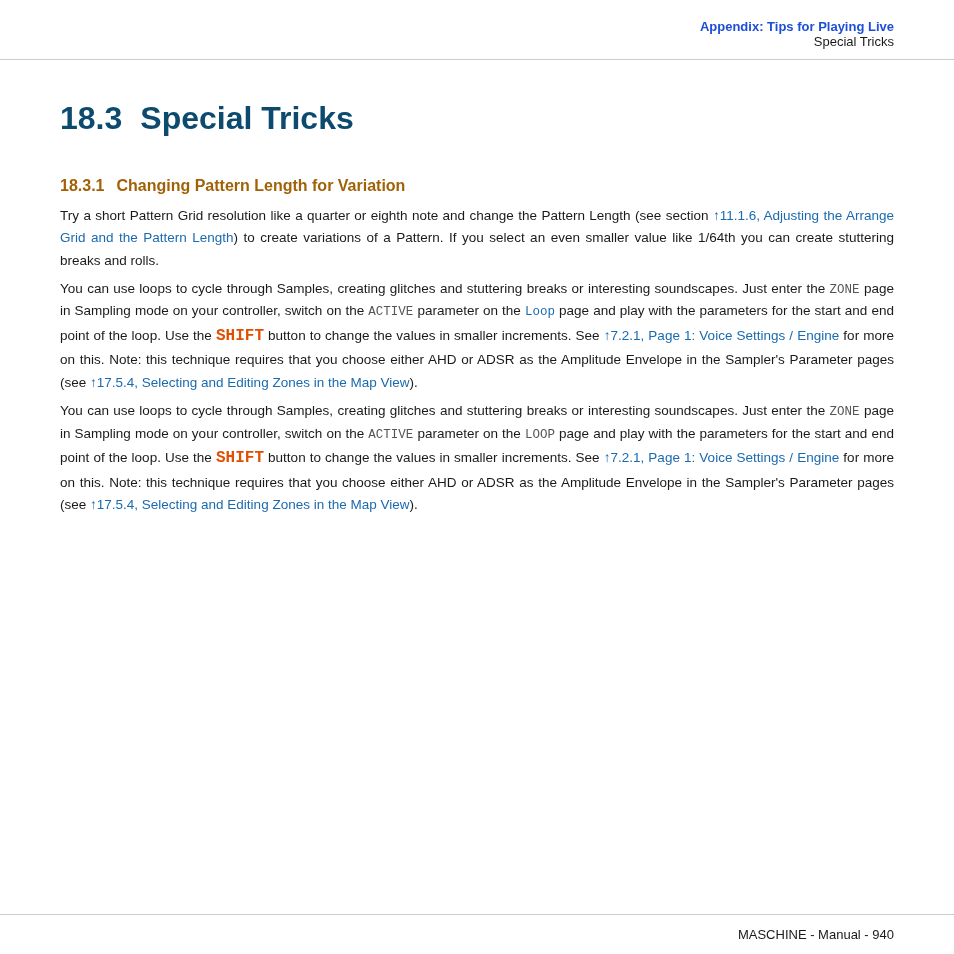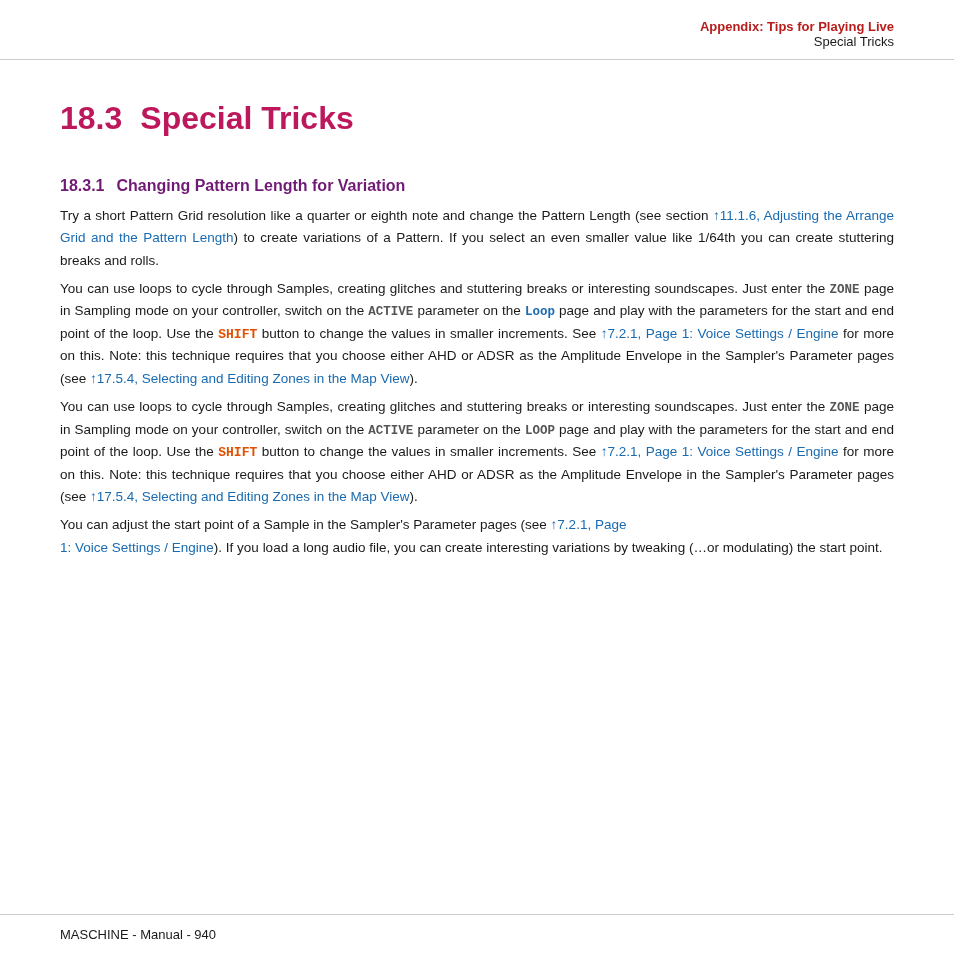--- a/index.html
+++ b/index.html
@@ -31,52 +31,52 @@
       border-bottom: 1px solid #cccccc;
     }
 
     .header-top-line {
       text-align: right;
     }
 
     .header-title-bold {
       font-weight: bold;
       font-size: 13px;
-      color: #b91c1c;
+      color: #1d4ed8;
     }
 
     .header-subtitle {
       font-size: 13px;
       color: #1a1a1a;
       text-align: right;
     }
 
     
     .main-content {
       padding: 30px 60px 80px 60px;
     }
 
     
     .section-main-title {
       font-size: 32px;
       font-weight: bold;
-      color: #be185d;
+      color: #0c4a6e;
       margin-bottom: 40px;
       margin-top: 10px;
     }
 
     .section-main-title .section-num {
       margin-right: 18px;
     }
 
     
     .subsection-heading {
       font-size: 16px;
       font-weight: bold;
-      color: #701a75;
+      color: #a16207;
       margin-bottom: 10px;
       margin-top: 28px;
     }
 
     .subsection-heading .sub-num {
       margin-right: 12px;
     }
 
     
     .body-text {
@@ -86,48 +86,47 @@
       text-align: justify;
       margin-bottom: 6px;
     }
 
     
     .mono {
       font-family: "Courier New", Courier, monospace;
       font-size: 12.5px;
       color: #555555;
       background: none;
-      font-weight: bold;
     }
 
     
     .link-blue {
       color: #1a6ab0;
       text-decoration: none;
     }
 
     
     .shift-btn {
       font-family: "Courier New", Courier, monospace;
-      font-size: 13px;
+      font-size: 16px;
       color: #e05000;
       font-weight: bold;
       background: none;
     }
 
     
     .page-footer {
       position: absolute;
       bottom: 0;
       left: 0;
       right: 0;
       border-top: 1px solid #cccccc;
       padding: 12px 60px;
       display: flex;
-      justify-content: flex-start;
+      justify-content: flex-end;
       align-items: center;
     }
 
     .footer-text {
       font-size: 13px;
       color: #1a1a1a;
     }
   </style>
 </head>
 <body>
@@ -165,23 +164,20 @@
       </p>
     </div>
 
     <div>
       <p class="body-text">
         You can use loops to cycle through Samples, creating glitches and stuttering breaks or interesting soundscapes. Just enter the <span class="mono">ZONE</span> page in Sampling mode on your controller, switch on the <span class="mono">ACTIVE</span> parameter on the <span class="mono">LOOP</span> page and play with the parameters for the start and end point of the loop. Use the <span class="shift-btn">SHIFT</span> button to change the values in smaller increments. See <a class="link-blue">↑7.2.1, Page 1: Voice Settings / Engine</a> for more on this. Note: this technique requires that you choose either AHD or ADSR as the Amplitude Envelope in the Sampler's Parameter pages (see <a class="link-blue">↑17.5.4, Selecting and Editing Zones in the Map View</a>).
       </p>
     </div>
 
     <div>
-      <p class="body-text">
-        You can adjust the start point of a Sample in the Sampler's Parameter pages (see <a class="link-blue">↑7.2.1, Page<br>1: Voice Settings / Engine</a>). If you load a long audio file, you can create interesting variations by tweaking (…or modulating) the start point.
-      </p>
     </div>
 
   </div>
 
   <div class="page-footer">
     <span class="footer-text">MASCHINE - Manual - 940</span>
   </div>
 
 </div>
 

